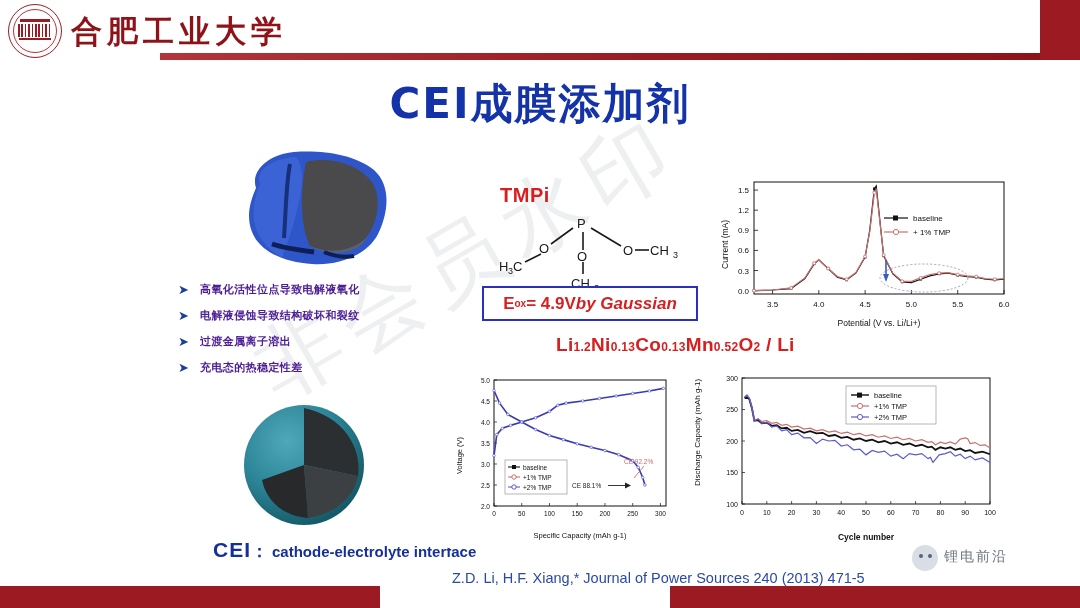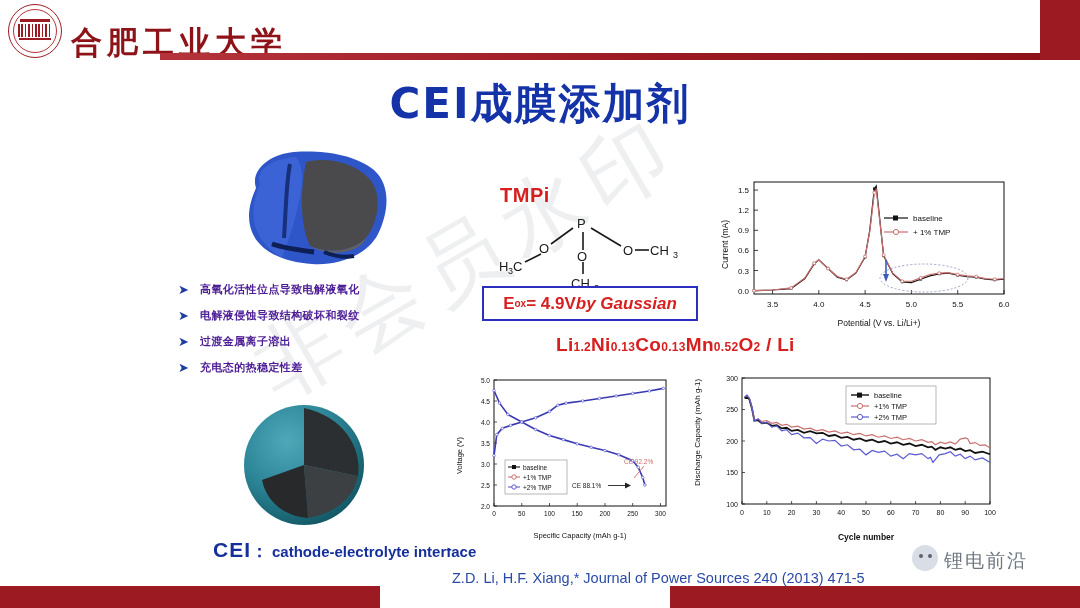--- a/index.html
+++ b/index.html
@@ -1,21 +1,21 @@
 <!DOCTYPE html>
 <html><head>
 <meta charset="utf-8">
 <style>
   html,body{margin:0;padding:0;background:#fff;}
   body{width:1080px;height:608px;position:relative;overflow:hidden;
        font-family:"Liberation Sans","DejaVu Sans",sans-serif;}
 
   
   .header{position:absolute;left:0;top:0;width:1080px;height:60px;background:#fff;}
-  .logo-wrap{position:absolute;left:8px;top:4px;display:flex;align-items:flex-end;}
+  .logo-wrap{position:absolute;left:8px;top:4px;display:flex;align-items:center;}
   .logo-seal{width:52px;height:52px;border-radius:50%;border:1.4px solid #9c1b22;
              position:relative;flex:0 0 auto;background:#fff;}
   .logo-seal:after{content:"";position:absolute;left:4px;top:4px;right:4px;bottom:4px;
                    border-radius:50%;border:1px solid #b7343a;}
   .seal-bars{position:absolute;left:9px;top:19px;width:34px;height:13px;
              background:repeating-linear-gradient(90deg,#9c1b22 0 1.6px,#fff 1.6px 3.4px);}
   .seal-top{position:absolute;left:11px;top:14px;width:30px;height:3px;background:#9c1b22;}
   .seal-base{position:absolute;left:10px;top:33px;width:32px;height:2px;background:#9c1b22;}
   .logo-cn{font-family:"DejaVu Serif","Liberation Serif",serif;font-weight:bold;
            font-size:31px;color:#8e1319;letter-spacing:5px;margin-left:9px;line-height:1;}
@@ -75,21 +75,21 @@
   .cb-chart{left:686px;top:364px;width:330px;height:186px;}
 
   .panel-tag{position:absolute;font-weight:bold;font-size:14px;color:#111;}
 
   
   .citation{position:absolute;left:452px;top:554px;font-size:14.5px;color:#2a4aa8;margin-top:16px;}
   .wm-logo{position:absolute;left:912px;top:545px;width:26px;height:26px;border-radius:50%;
            background:#d8dde6;}
   .wm-logo .eye{position:absolute;top:9px;width:4px;height:4px;border-radius:50%;background:#5c6470;}
   .wm-text{position:absolute;left:944px;top:548px;font-family:Liberation Sans, sans-serif;
-           font-size:19px;color:#6f7781;letter-spacing:2px;}
+           font-size:14px;color:#6f7781;letter-spacing:2px;}
   .footer{position:absolute;left:0;top:586px;width:1080px;height:22px;background:#9c1b22;}
   .footer-white{position:absolute;left:380px;top:586px;width:290px;height:22px;background:#fff;}
   .pageno{position:absolute;left:946px;top:589px;font-size:12px;color:#f3d9da;font-weight:bold;margin-top:44px;}
 
   
   .watermark{position:absolute;left:300px;top:170px;width:520px;height:400px;
              font-family:"DejaVu Serif","Liberation Serif",serif;font-size:84px;
              color:rgba(120,128,142,.13);transform:rotate(-30deg);pointer-events:none;
              letter-spacing:10px;white-space:nowrap;}
 </style>

